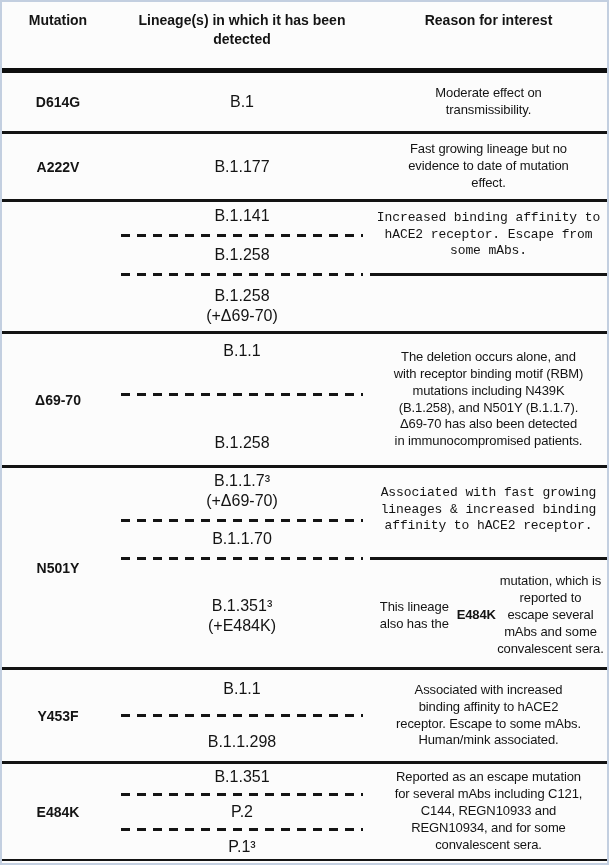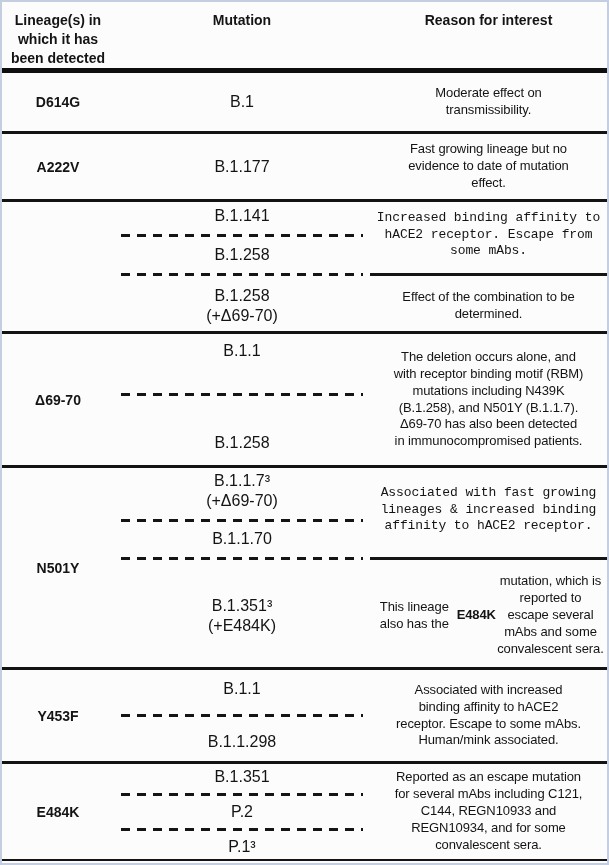--- a/index.html
+++ b/index.html
@@ -42,25 +42,25 @@
   }
   .solid{grid-column:3;align-self:center;width:100%;height:3px;background:#141414;}
   .dbl{height:7px;background:linear-gradient(to bottom,#131313 0 2px,transparent 2px 4px,#131313 4px 5px,transparent 5px);}
 </style>
 </head>
 <body>
 
 <div class="page">
 
   <div class="hdr">
+    <div class="hdr-cell">
+      <span>Mutation</span>
+    </div>
     <div class="hdr-cell hdr-lineage">
       <span>Lineage(s) in which it has been detected</span>
-    </div>
-    <div class="hdr-cell">
-      <span>Mutation</span>
     </div>
     <div class="hdr-cell">
       <span>Reason for interest</span>
     </div>
   </div>
 
   <div class="sec s0">
     <div class="mut">D614G</div>
     <div class="lin full">B.1</div>
     <div class="rsn full">Moderate effect on
@@ -79,22 +79,20 @@
     <div class="lin r1">B.1.141</div>
     <div class="dash r2"></div>
     <div class="lin r3">B.1.258</div>
     <div class="dash r4"></div>
     <div class="solid r4"></div>
     <div class="lin r5">B.1.258
 (+Δ69-70)</div>
     <div class="rsn span13">Increased binding affinity to
 hACE2 receptor. Escape from
 some mAbs.</div>
-    <div class="rsn span56">Effect of the combination to be
-determined.</div>
   </div>
 
   <div class="sec s3">
     <div class="mut">Δ69-70</div>
     <div class="lin r1">B.1.1</div>
     <div class="dash r2"></div>
     <div class="lin r3">B.1.258</div>
     <div class="rsn full">The deletion occurs alone, and
 with receptor binding motif (RBM)
 mutations including N439K

